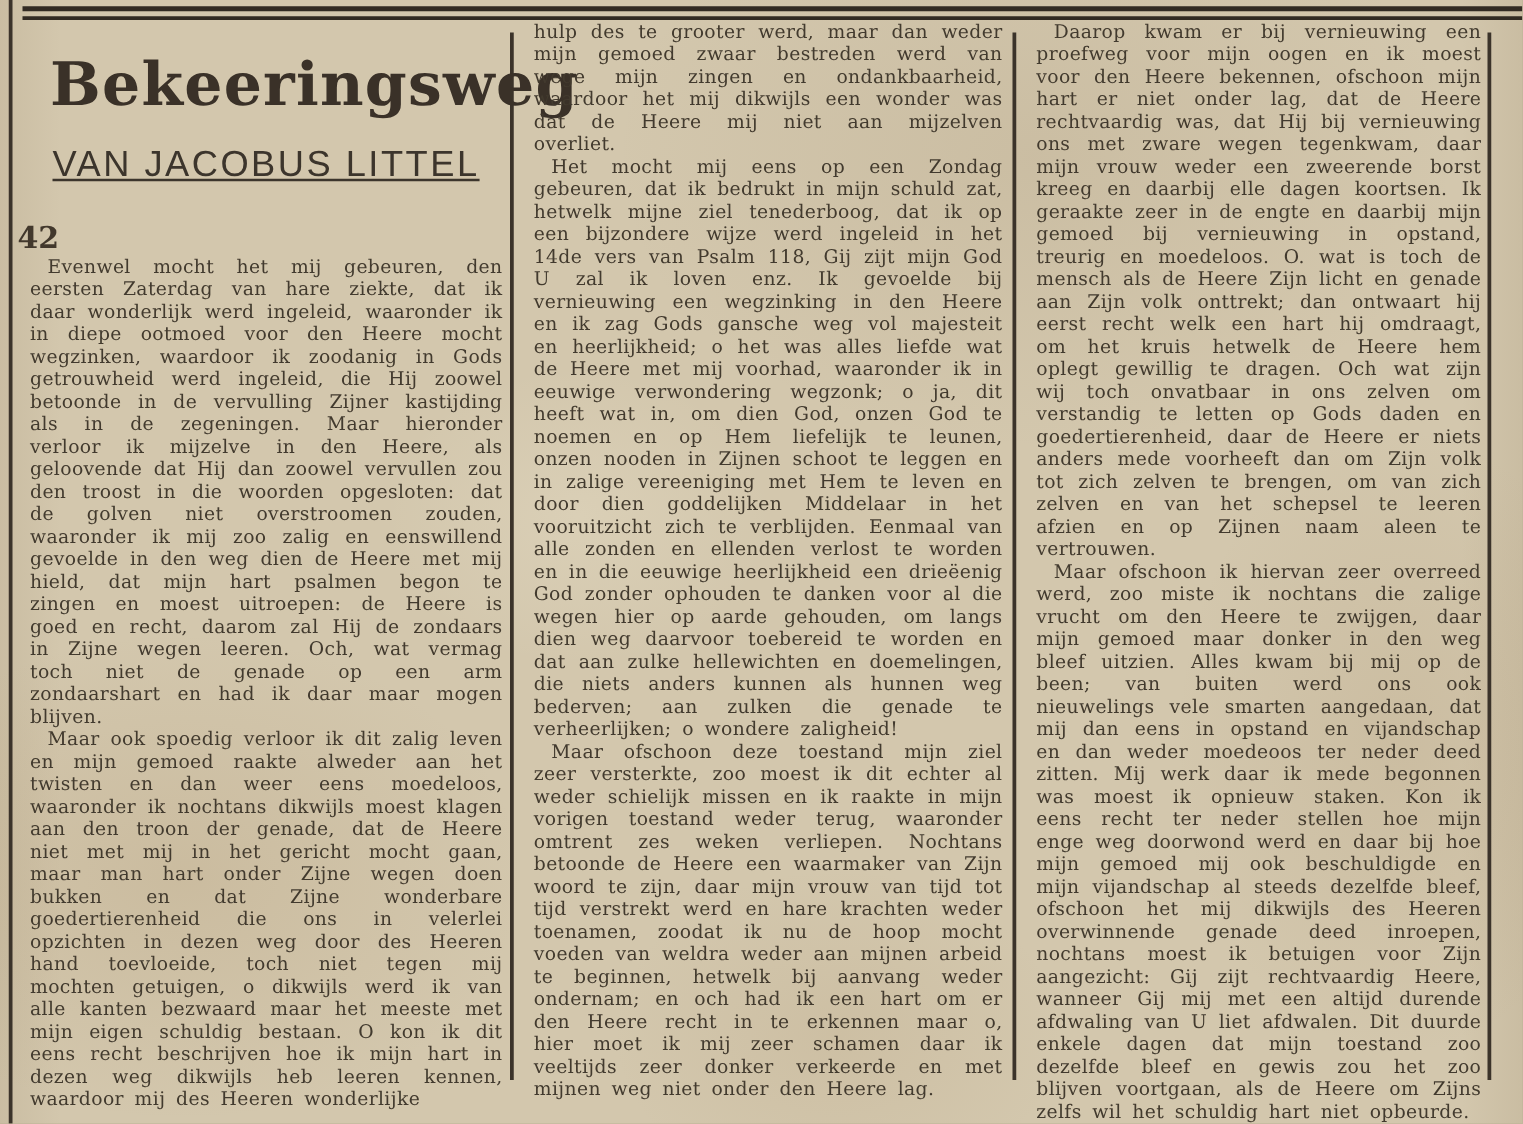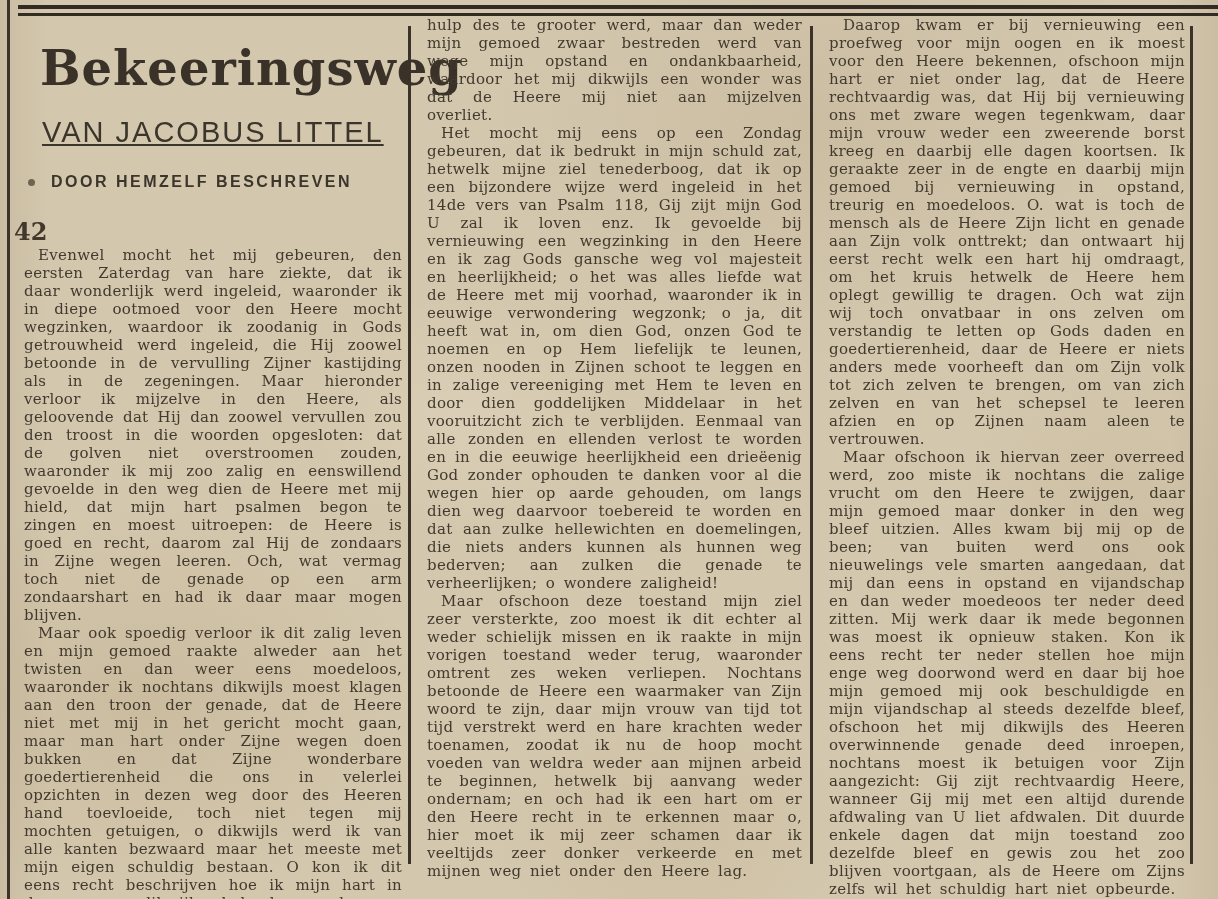--- a/index.html
+++ b/index.html
@@ -85,31 +85,27 @@
     <div class="t1"></div>
     <div class="t2"></div>
   </div>
   <div class="rule-v v1"></div>
   <div class="rule-v v2"></div>
   <div class="rule-v v3"></div>
 
   <div class="col col1">
     <h1 class="title">Bekeeringsweg</h1>
     <h2 class="subtitle">VAN JACOBUS LITTEL</h2>
-    <div class="byline-row">
-      <span class="bullet"></span>
-      <span class="byline-text">DOOR HEMZELF BESCHREVEN</span>
-    </div>
     <div class="pagenum">42</div>
     <p class="body-p first">Evenwel mocht het mij gebeuren, den eersten Zaterdag van hare ziekte, dat ik daar wonderlijk werd ingeleid, waaronder ik in diepe ootmoed voor den Heere mocht wegzinken, waardoor ik zoodanig in Gods getrouwheid werd ingeleid, die Hij zoowel betoonde in de vervulling Zijner kastijding als in de zegeningen. Maar hieronder verloor ik mijzelve in den Heere, als geloovende dat Hij dan zoowel vervullen zou den troost in die woorden opgesloten: dat de golven niet overstroomen zouden, waaronder ik mij zoo zalig en eenswillend gevoelde in den weg dien de Heere met mij hield, dat mijn hart psalmen begon te zingen en moest uitroepen: de Heere is goed en recht, daarom zal Hij de zondaars in Zijne wegen leeren. Och, wat vermag toch niet de genade op een arm zondaarshart en had ik daar maar mogen blijven.</p>
     <p class="body-p">Maar ook spoedig verloor ik dit zalig leven en mijn gemoed raakte alweder aan het twisten en dan weer eens moedeloos, waaronder ik nochtans dikwijls moest klagen aan den troon der genade, dat de Heere niet met mij in het gericht mocht gaan, maar man hart onder Zijne wegen doen bukken en dat Zijne wonderbare goedertierenheid die ons in velerlei opzichten in dezen weg door des Heeren hand toevloeide, toch niet tegen mij mochten getuigen, o dikwijls werd ik van alle kanten bezwaard maar het meeste met mijn eigen schuldig bestaan. O kon ik dit eens recht beschrijven hoe ik mijn hart in dezen weg dikwijls heb leeren kennen, waardoor mij des Heeren wonderlijke</p>
   </div>
 
   <div class="col col2">
-    <p class="body-p no-indent">hulp des te grooter werd, maar dan weder mijn gemoed zwaar bestreden werd van wege mijn opstand en ondankbaarheid, waardoor het mij dikwijls een wonder was dat de Heere mij niet aan mijzelven overliet.</p>
+    <p class="body-p no-indent">hulp des te grooter werd, maar dan weder mijn gemoed zwaar bestreden werd van wege mijn zingen en ondankbaarheid, waardoor het mij dikwijls een wonder was dat de Heere mij niet aan mijzelven overliet.</p>
     <p class="body-p">Het mocht mij eens op een Zondag gebeuren, dat ik bedrukt in mijn schuld zat, hetwelk mijne ziel tenederboog, dat ik op een bijzondere wijze werd ingeleid in het 14de vers van Psalm 118, Gij zijt mijn God U zal ik loven enz. Ik gevoelde bij vernieuwing een wegzinking in den Heere en ik zag Gods gansche weg vol majesteit en heerlijkheid; o het was alles liefde wat de Heere met mij voorhad, waaronder ik in eeuwige verwondering wegzonk; o ja, dit heeft wat in, om dien God, onzen God te noemen en op Hem liefelijk te leunen, onzen nooden in Zijnen schoot te leggen en in zalige vereeniging met Hem te leven en door dien goddelijken Middelaar in het vooruitzicht zich te verblijden. Eenmaal van alle zonden en ellenden verlost te worden en in die eeuwige heerlijkheid een drieëenig God zonder ophouden te danken voor al die wegen hier op aarde gehouden, om langs dien weg daarvoor toebereid te worden en dat aan zulke hellewichten en doemelingen, die niets anders kunnen als hunnen weg bederven; aan zulken die genade te verheerlijken; o wondere zaligheid!</p>
     <p class="body-p">Maar ofschoon deze toestand mijn ziel zeer versterkte, zoo moest ik dit echter al weder schielijk missen en ik raakte in mijn vorigen toestand weder terug, waaronder omtrent zes weken verliepen. Nochtans betoonde de Heere een waarmaker van Zijn woord te zijn, daar mijn vrouw van tijd tot tijd verstrekt werd en hare krachten weder toenamen, zoodat ik nu de hoop mocht voeden van weldra weder aan mijnen arbeid te beginnen, hetwelk bij aanvang weder ondernam; en och had ik een hart om er den Heere recht in te erkennen maar o, hier moet ik mij zeer schamen daar ik veeltijds zeer donker verkeerde en met mijnen weg niet onder den Heere lag.</p>
   </div>
 
   <div class="col col3">
     <p class="body-p">Daarop kwam er bij vernieuwing een proefweg voor mijn oogen en ik moest voor den Heere bekennen, ofschoon mijn hart er niet onder lag, dat de Heere rechtvaardig was, dat Hij bij vernieuwing ons met zware wegen tegenkwam, daar mijn vrouw weder een zweerende borst kreeg en daarbij elle dagen koortsen. Ik geraakte zeer in de engte en daarbij mijn gemoed bij vernieuwing in opstand, treurig en moedeloos. O. wat is toch de mensch als de Heere Zijn licht en genade aan Zijn volk onttrekt; dan ontwaart hij eerst recht welk een hart hij omdraagt, om het kruis hetwelk de Heere hem oplegt gewillig te dragen. Och wat zijn wij toch onvatbaar in ons zelven om verstandig te letten op Gods daden en goedertierenheid, daar de Heere er niets anders mede voorheeft dan om Zijn volk tot zich zelven te brengen, om van zich zelven en van het schepsel te leeren afzien en op Zijnen naam aleen te vertrouwen.</p>
     <p class="body-p">Maar ofschoon ik hiervan zeer overreed werd, zoo miste ik nochtans die zalige vrucht om den Heere te zwijgen, daar mijn gemoed maar donker in den weg bleef uitzien. Alles kwam bij mij op de been; van buiten werd ons ook nieuwelings vele smarten aangedaan, dat mij dan eens in opstand en vijandschap en dan weder moedeoos ter neder deed zitten. Mij werk daar ik mede begonnen was moest ik opnieuw staken. Kon ik eens recht ter neder stellen hoe mijn enge weg doorwond werd en daar bij hoe mijn gemoed mij ook beschuldigde en mijn vijandschap al steeds dezelfde bleef, ofschoon het mij dikwijls des Heeren overwinnende genade deed inroepen, nochtans moest ik betuigen voor Zijn aangezicht: Gij zijt rechtvaardig Heere, wanneer Gij mij met een altijd durende afdwaling van U liet afdwalen. Dit duurde enkele dagen dat mijn toestand zoo dezelfde bleef en gewis zou het zoo blijven voortgaan, als de Heere om Zijns zelfs wil het schuldig hart niet opbeurde.</p>
 
   </div>
 

